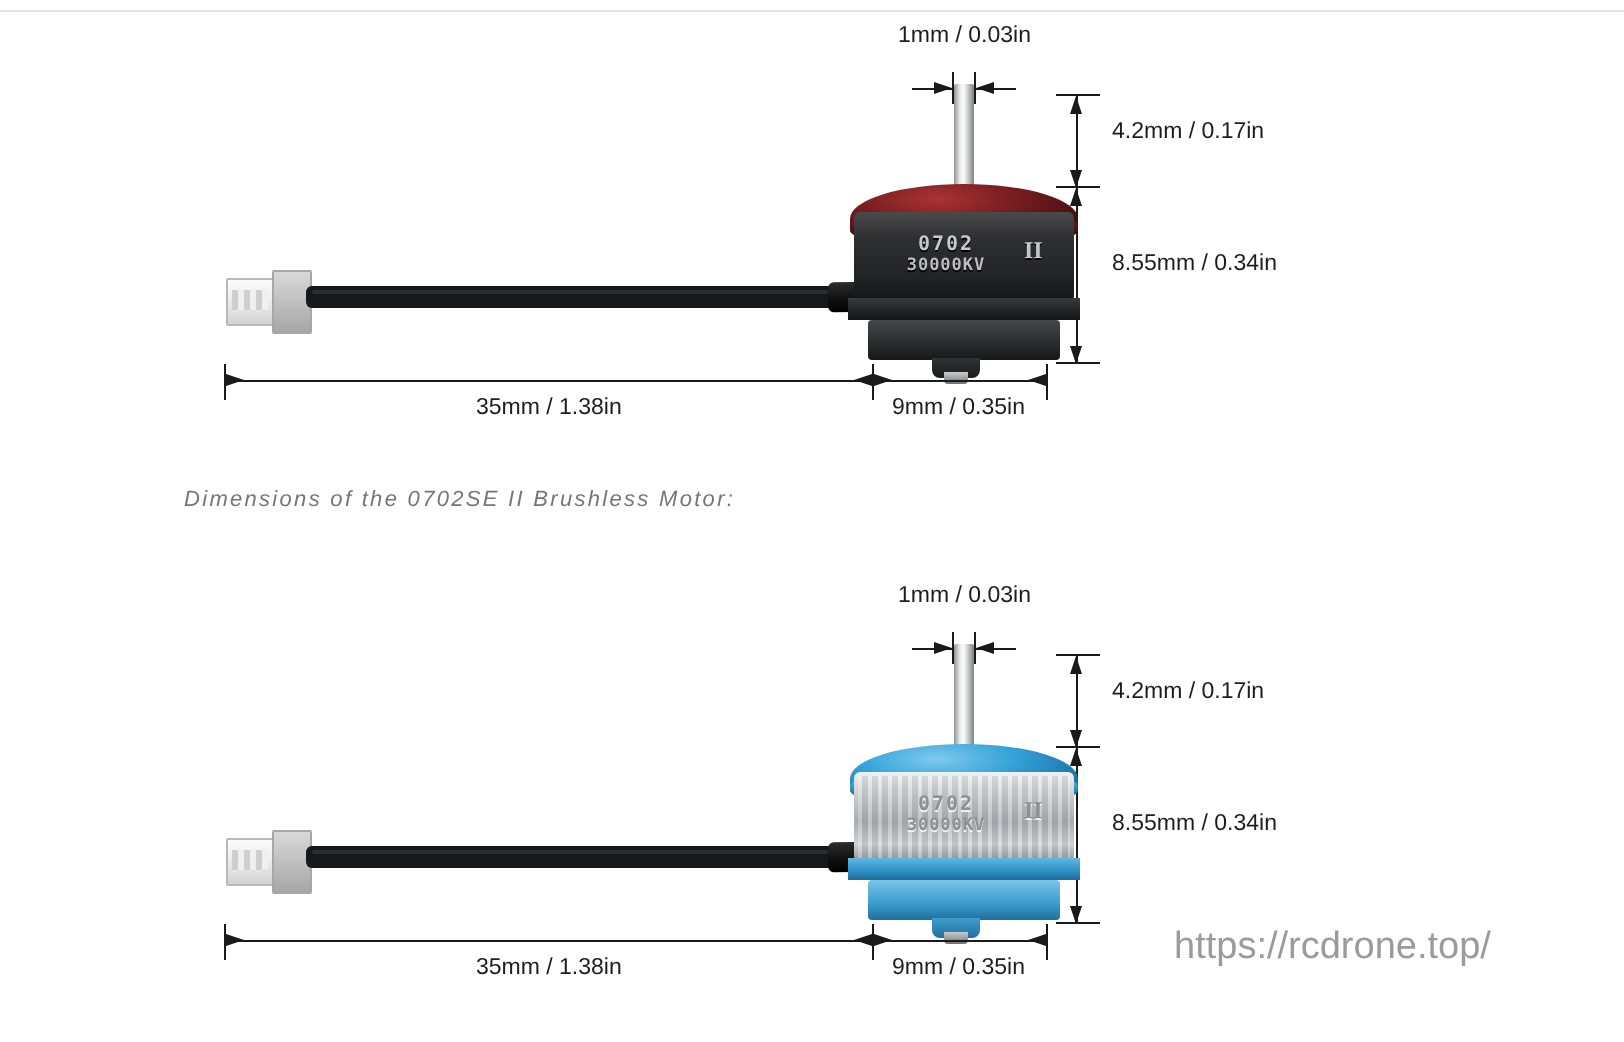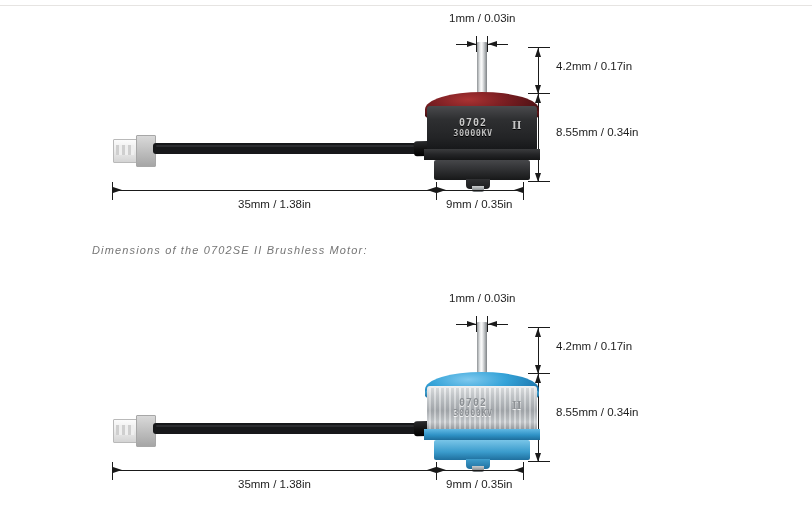--- a/index.html
+++ b/index.html
@@ -409,15 +409,16 @@
     <div class="dim-line-h" style="left:113px; top:190px; width:323px;"></div>
     <div class="arrow arrow-right" style="left:113px; top:186.5px;"></div>
     <div class="arrow arrow-left" style="left:427px; top:186.5px;"></div>
     <div class="dim-label" style="left:238px; top:198px;">35mm / 1.38in</div>
 
     <div class="dim-line-h" style="left:437px; top:190px; width:86px;"></div>
     <div class="arrow arrow-right" style="left:437px; top:186.5px;"></div>
     <div class="arrow arrow-left" style="left:514px; top:186.5px;"></div>
     <div class="dim-label" style="left:446px; top:198px;">9mm / 0.35in</div>
 
+    <div class="watermark-url" style="left:587px; top:183px;">https://rcdrone.top/</div>
   </div>
 
 </div>
 
 </body></html>

